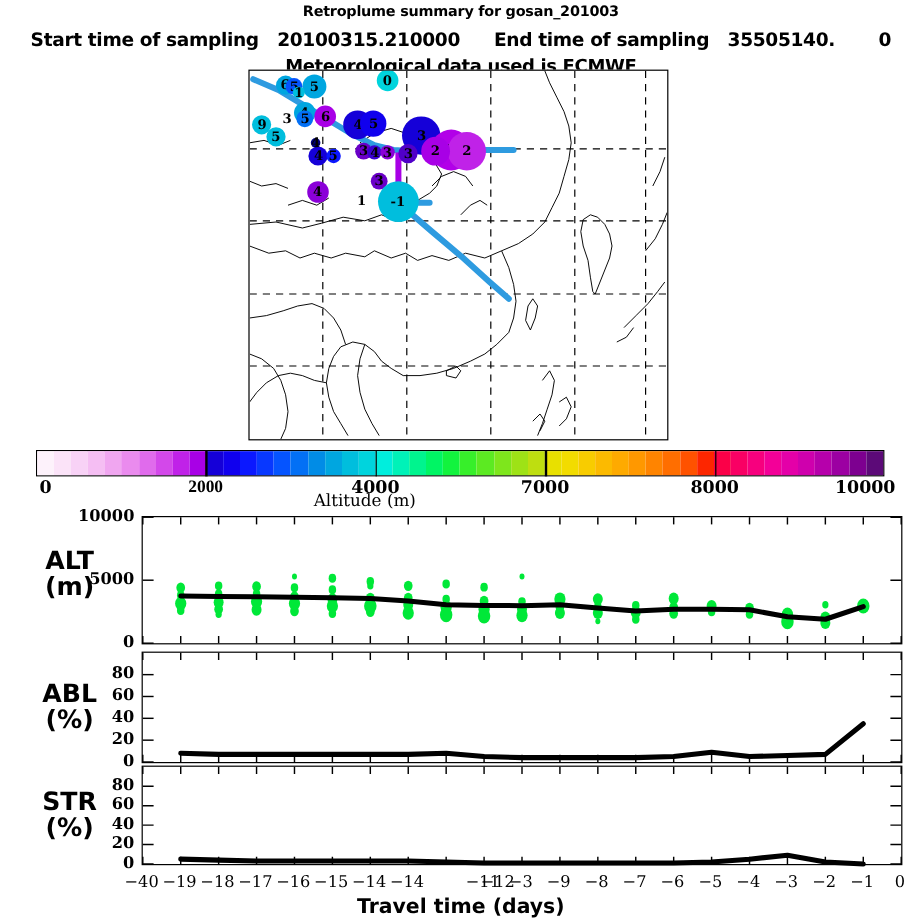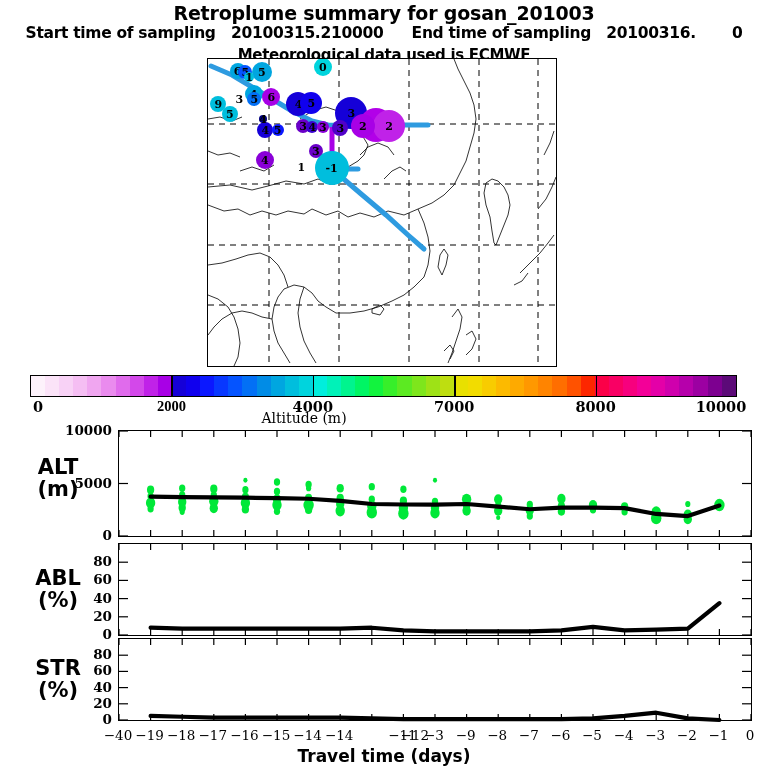--- a/index.html
+++ b/index.html
@@ -1,20 +1,20 @@
 <!DOCTYPE html>
 <html><head>
 <meta charset="utf-8">
 <style>
   html,body{margin:0;padding:0;background:#fff;}
   body{width:768px;height:768px;position:relative;overflow:hidden;
        font-family:"DejaVu Sans","Liberation Sans",sans-serif;color:#000;}
   .abs{position:absolute;}
   
-  #title-main{left:0;top:2px;width:768px;text-align:center;font-size:19px;font-weight:bold;letter-spacing:-.2px;}
+  #title-main{left:0;top:2px;width:768px;text-align:center;font-size:12px;font-weight:bold;letter-spacing:-.2px;}
   #title-times{left:0;top:24px;width:768px;text-align:center;font-size:15.5px;font-weight:bold;letter-spacing:-.3px;}
   #title-times .gap{display:inline-block;width:18px;}
   #title-times .gap2{display:inline-block;width:26px;}
   #title-met{left:0;top:46px;width:768px;text-align:center;font-size:15px;font-weight:bold;letter-spacing:-.3px;}
   
   #map-panel{left:207px;top:58px;width:350px;height:309px;border:1.4px solid #000;box-sizing:border-box;overflow:hidden;background:#fff;}
   #map-svg{position:absolute;left:0;top:0;}
   .mk{position:absolute;border-radius:50%;transform:translate(-50%,-50%);}
   .mklab{position:absolute;transform:translate(-50%,-50%);font-size:11px;font-weight:bold;
          font-family:"DejaVu Serif","Liberation Serif",serif;color:#000;line-height:1;white-space:nowrap;}
@@ -44,21 +44,21 @@
 <body>
 
 <div class="abs" id="title-main">Retroplume summary for gosan_201003</div>
 <div class="abs" id="title-times">
   <span>Start time of sampling</span>
   <span>&nbsp;</span>
   <span>20100315.210000</span>
   <span class="gap"></span>
   <span>End time of sampling</span>
   <span>&nbsp;</span>
-  <span>20100316.</span>
+  <span>35505140.</span>
   <span class="gap2"></span>
   <span>0</span>
 </div>
 <div class="abs" id="title-met">Meteorological data used is ECMWF</div>
 
 <div class="abs" id="map-panel">
   <svg id="map-svg" width="348" height="307" viewBox="0 0 348 307">
     <g fill="none" stroke="#000" stroke-width="0.8">
 
       <path d="M0,128 L22,126 L44,131 L60,127 L78,122 L96,125 L110,120 L120,124"></path>

